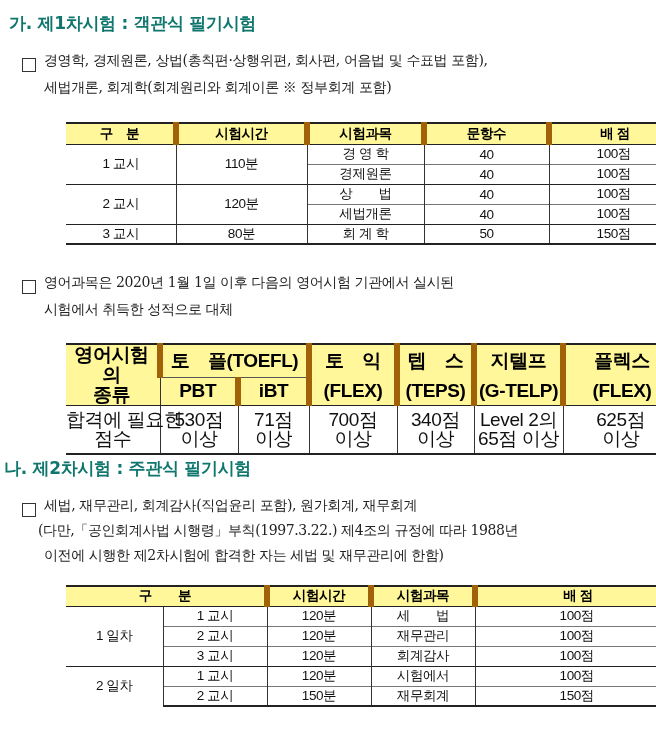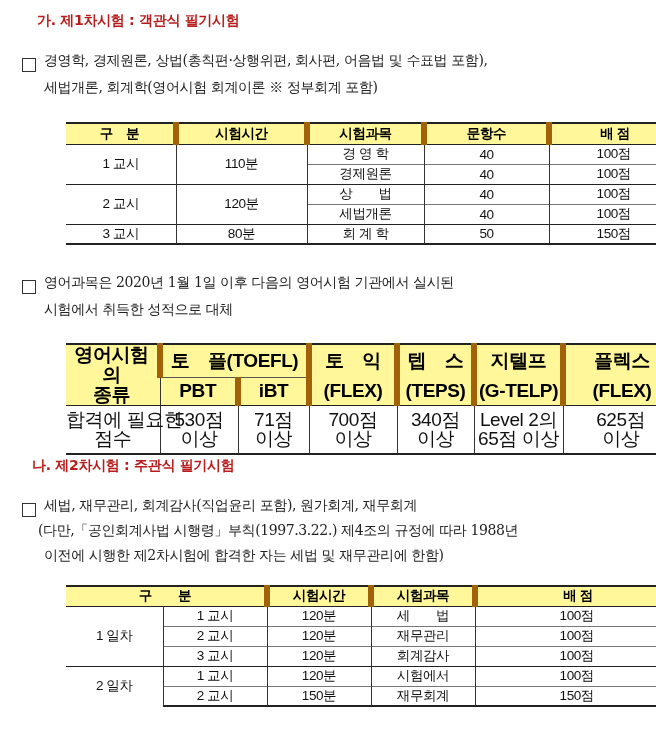--- a/index.html
+++ b/index.html
@@ -1,38 +1,38 @@
 <!DOCTYPE html>
 <html><head>
 <meta charset="utf-8">
 <style>
   html, body { margin:0; padding:0; background:#ffffff; }
   body { width:656px; height:738px; position:relative; overflow:hidden; color:#111; font-family:"DejaVu Sans", sans-serif; }
   .abs { position:absolute; }
-  .heading { font-family:"DejaVu Sans", sans-serif; font-weight:bold; font-size:14px; color:#b91c1c; white-space:nowrap; letter-spacing:-0.3px;margin-left:28px; }
+  .heading { font-family:"DejaVu Sans", sans-serif; font-weight:bold; font-size:17px; color:#0f766e; white-space:nowrap; letter-spacing:-0.3px; }
   .para { font-family:"DejaVu Serif", serif; font-size:14px; color:#222; white-space:nowrap; letter-spacing:-0.4px; }
   .box { display:inline-block; width:12px; height:12px; border:1px solid #333; }
   table.t { position:absolute; border-collapse:collapse; font-family:Liberation Sans, sans-serif; font-size:13.5px; color:#111; table-layout:fixed; letter-spacing:-0.4px;margin-left:32px; }
   table.t th { background:#fff799; font-weight:bold; color:#000; padding:0; border-left:6px solid #a16207; border-right:1px solid #333; }
   table.t td { padding:0; text-align:center; border-left:1px solid #333; border-right:1px solid #333; border-top:1px solid #777; white-space:nowrap; }
   table.t tr > :first-child { border-left:none; }
   table.t tr > :last-child { border-right:none; }
   table.t thead tr:first-child th { border-top:2px solid #222; }
   table.t tbody tr:last-child td { border-bottom:2px solid #222; }
   table.t .grp td { border-top:1px solid #222; }
   table.t thead th { border-bottom:1px solid #222; }
 </style>
 </head>
 <body>
 
 <div class="abs heading" style="left:9px; top:12px;">가. 제1차시험 : 객관식 필기시험</div>
 
 <span class="abs box" style="left:22px; top:58px;"></span>
 <div class="abs para" style="left:44px; top:52px;">경영학, 경제원론, 상법(총칙편·상행위편, 회사편, 어음법 및 수표법 포함),</div>
-<div class="abs para" style="left:44px; top:79px;">세법개론, 회계학(영어시험 회계이론 ※ 정부회계 포함)</div>
+<div class="abs para" style="left:44px; top:79px;">세법개론, 회계학(회계원리와 회계이론 ※ 정부회계 포함)</div>
 
 <table class="t" style="left:34px; top:122px; width:612px;">
   <colgroup>
       <col style="width:110px">
       <col style="width:131px">
       <col style="width:117px">
       <col style="width:125px">
       <col style="width:129px">
     </colgroup>
   <thead>

